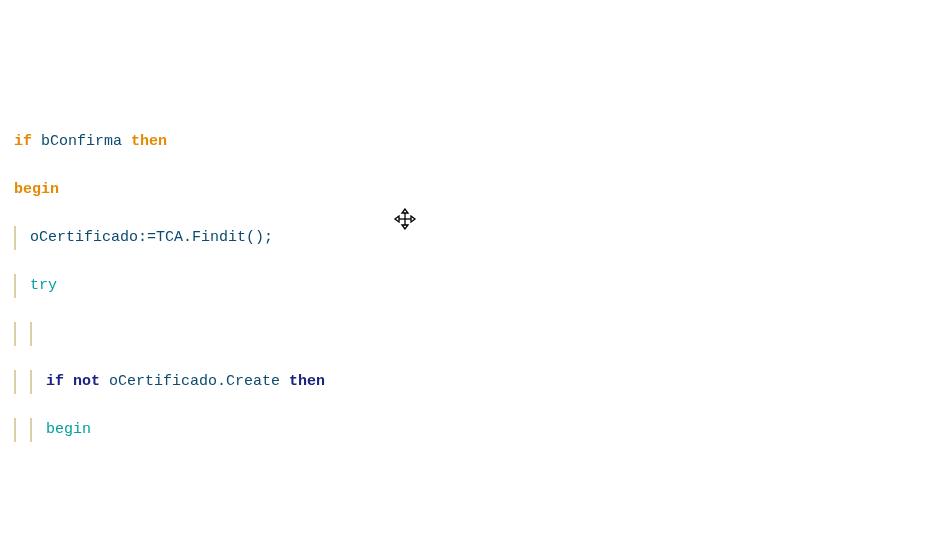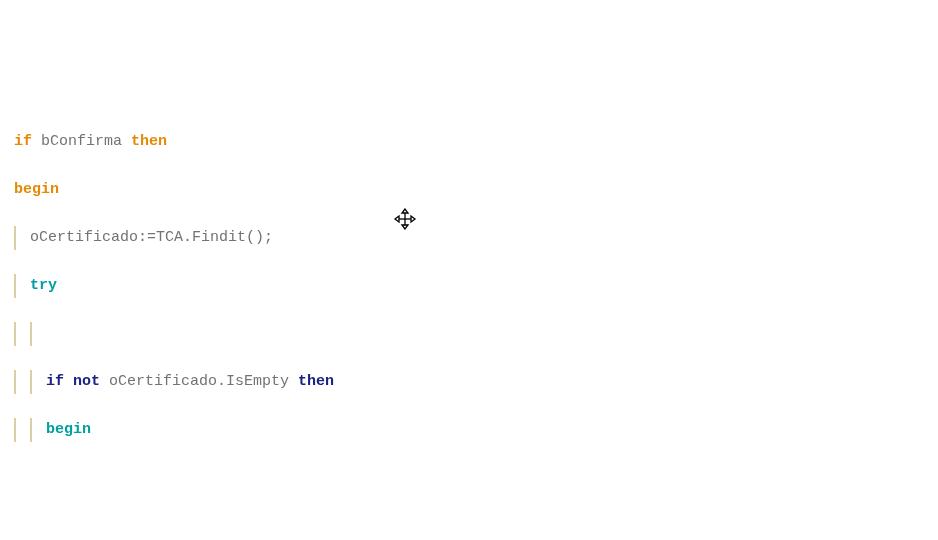--- a/index.html
+++ b/index.html
@@ -1,35 +1,35 @@
 <!DOCTYPE html>
 <html><head>
   <meta charset="utf-8">
   <style>
     body{margin:0;padding:10px 14px;background:#fff;font-family:"Consolas","Courier New",monospace;font-size:15px;line-height:24px;color:#222;white-space:pre}
     .kw-orange{color:#e28c05;font-weight:bold}
-    .kw-teal{color:#00a0a0;font-weight:bold}
+    .kw-teal{color:#00a0a0;font-weight:normal}
     .kw-navy{color:#1a237e;font-weight:bold}
-    .plain{color:#737373}
+    .plain{color:#0c4a6e}
     .ind{display:inline-block;border-left:2px solid #d8d0a0;width:14px;height:24px;vertical-align:top}
     .line{display:block}
     .cursor{position:absolute;pointer-events:none}
   </style>
 </head>
 <body>
 
 
 
 <div>
 <span class="line"><span class="kw-orange">if</span> <span class="plain">bConfirma</span> <span class="kw-orange">then</span></span>
 <span class="line"><span class="kw-orange">begin</span></span>
 <span class="line"><span class="ind"></span><span class="plain">oCertificado:=TCA.Findit();</span></span>
 <span class="line"><span class="ind"></span><span class="kw-teal">try</span></span>
 <span class="line"><span class="ind"></span><span class="ind"></span></span>
-<span class="line"><span class="ind"></span><span class="ind"></span><span class="kw-navy">if</span> <span class="kw-navy">not</span><span class="plain"> oCertificado.IsEmpty </span><span class="kw-navy">then</span></span>
+<span class="line"><span class="ind"></span><span class="ind"></span><span class="kw-navy">if</span> <span class="kw-navy">not</span><span class="plain"> oCertificado.Create </span><span class="kw-navy">then</span></span>
 <span class="line"><span class="ind"></span><span class="ind"></span><span class="kw-teal">begin</span><svg class="cursor" style="left:392px;top:206px" width="26" height="26" viewBox="0 0 26 26">
         <g stroke="#000" stroke-width="1.3" fill="none">
           <path d="M13 3 L10 7 L16 7 Z" fill="#fff"></path>
           <path d="M13 23 L10 19 L16 19 Z" fill="#fff"></path>
           <path d="M3 13 L7 10 L7 16 Z" fill="#fff"></path>
           <path d="M23 13 L19 10 L19 16 Z" fill="#fff"></path>
           <line x1="13" y1="7" x2="13" y2="19"></line>
           <line x1="7" y1="13" x2="19" y2="13"></line>
         </g>
       </svg></span>

